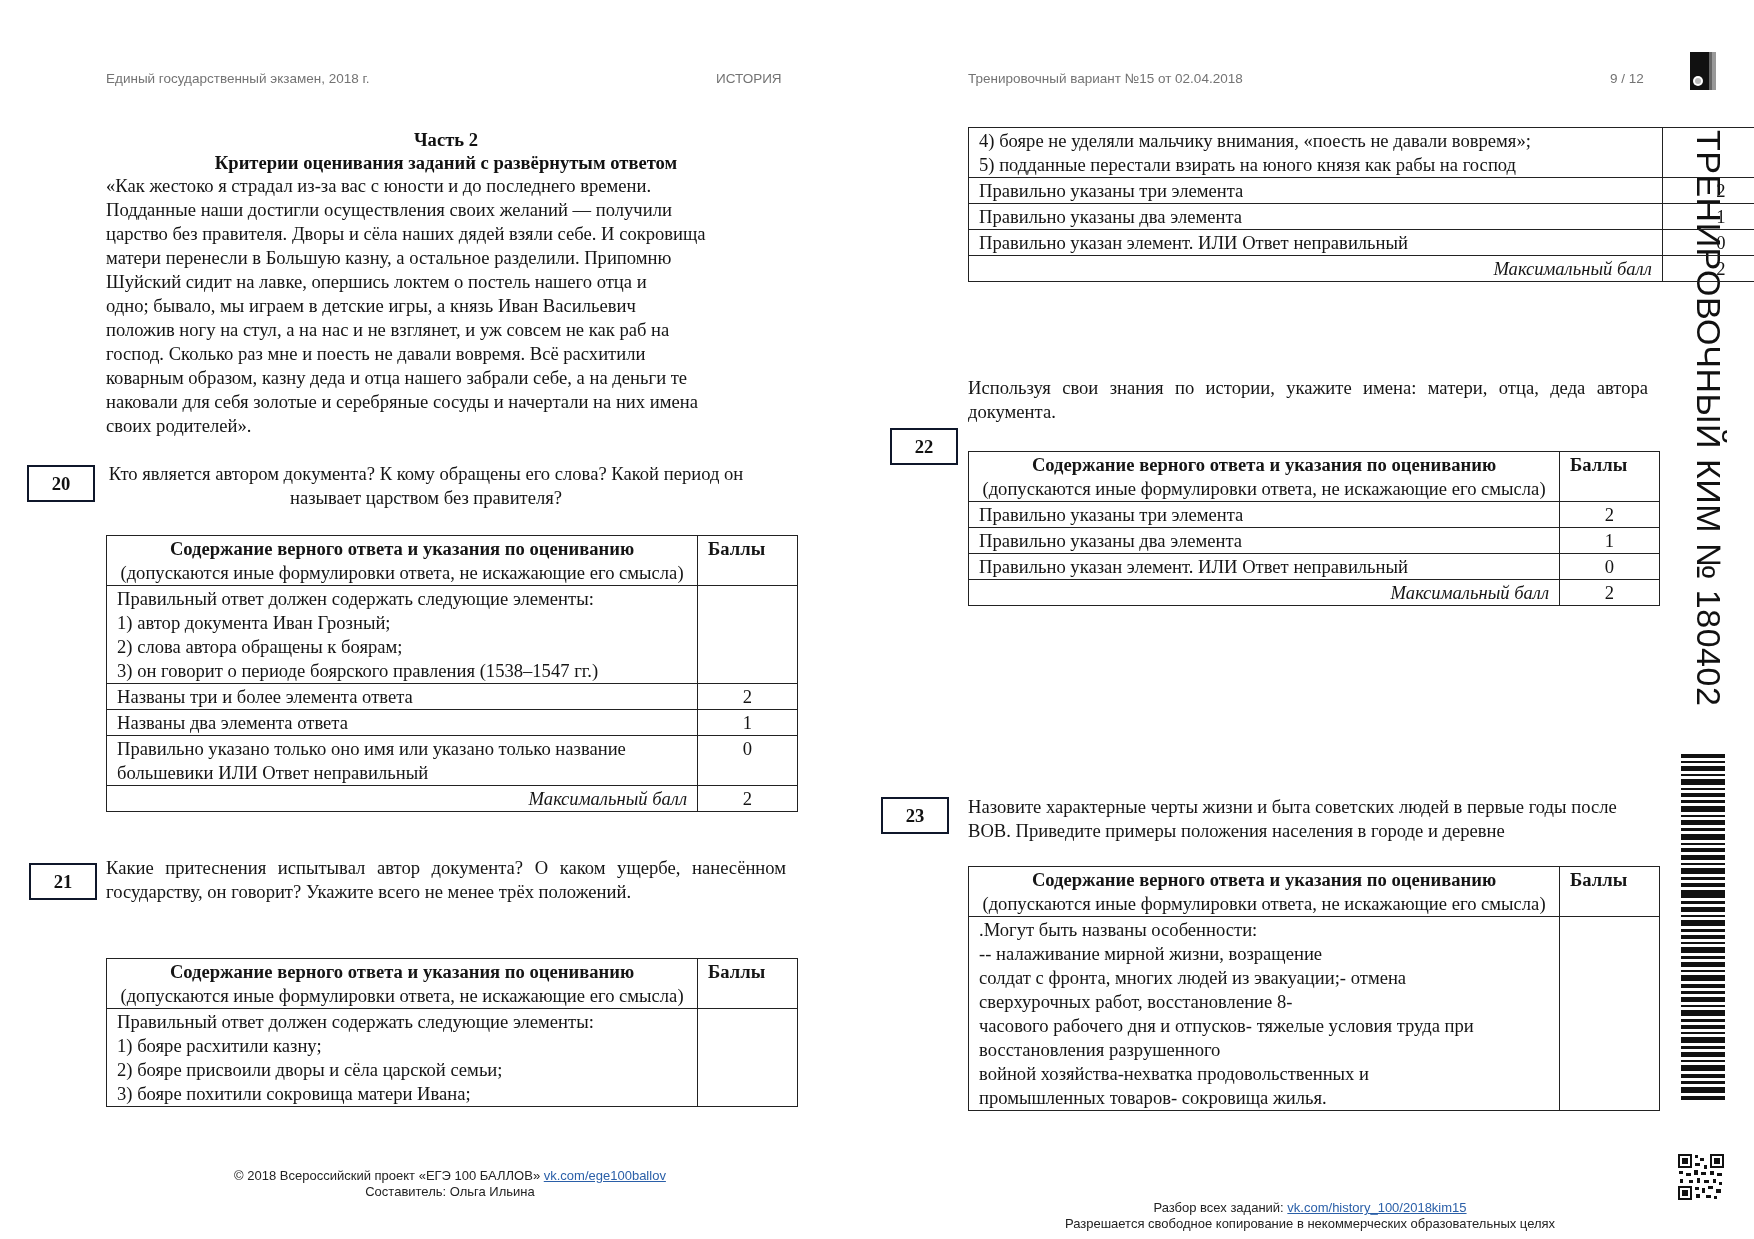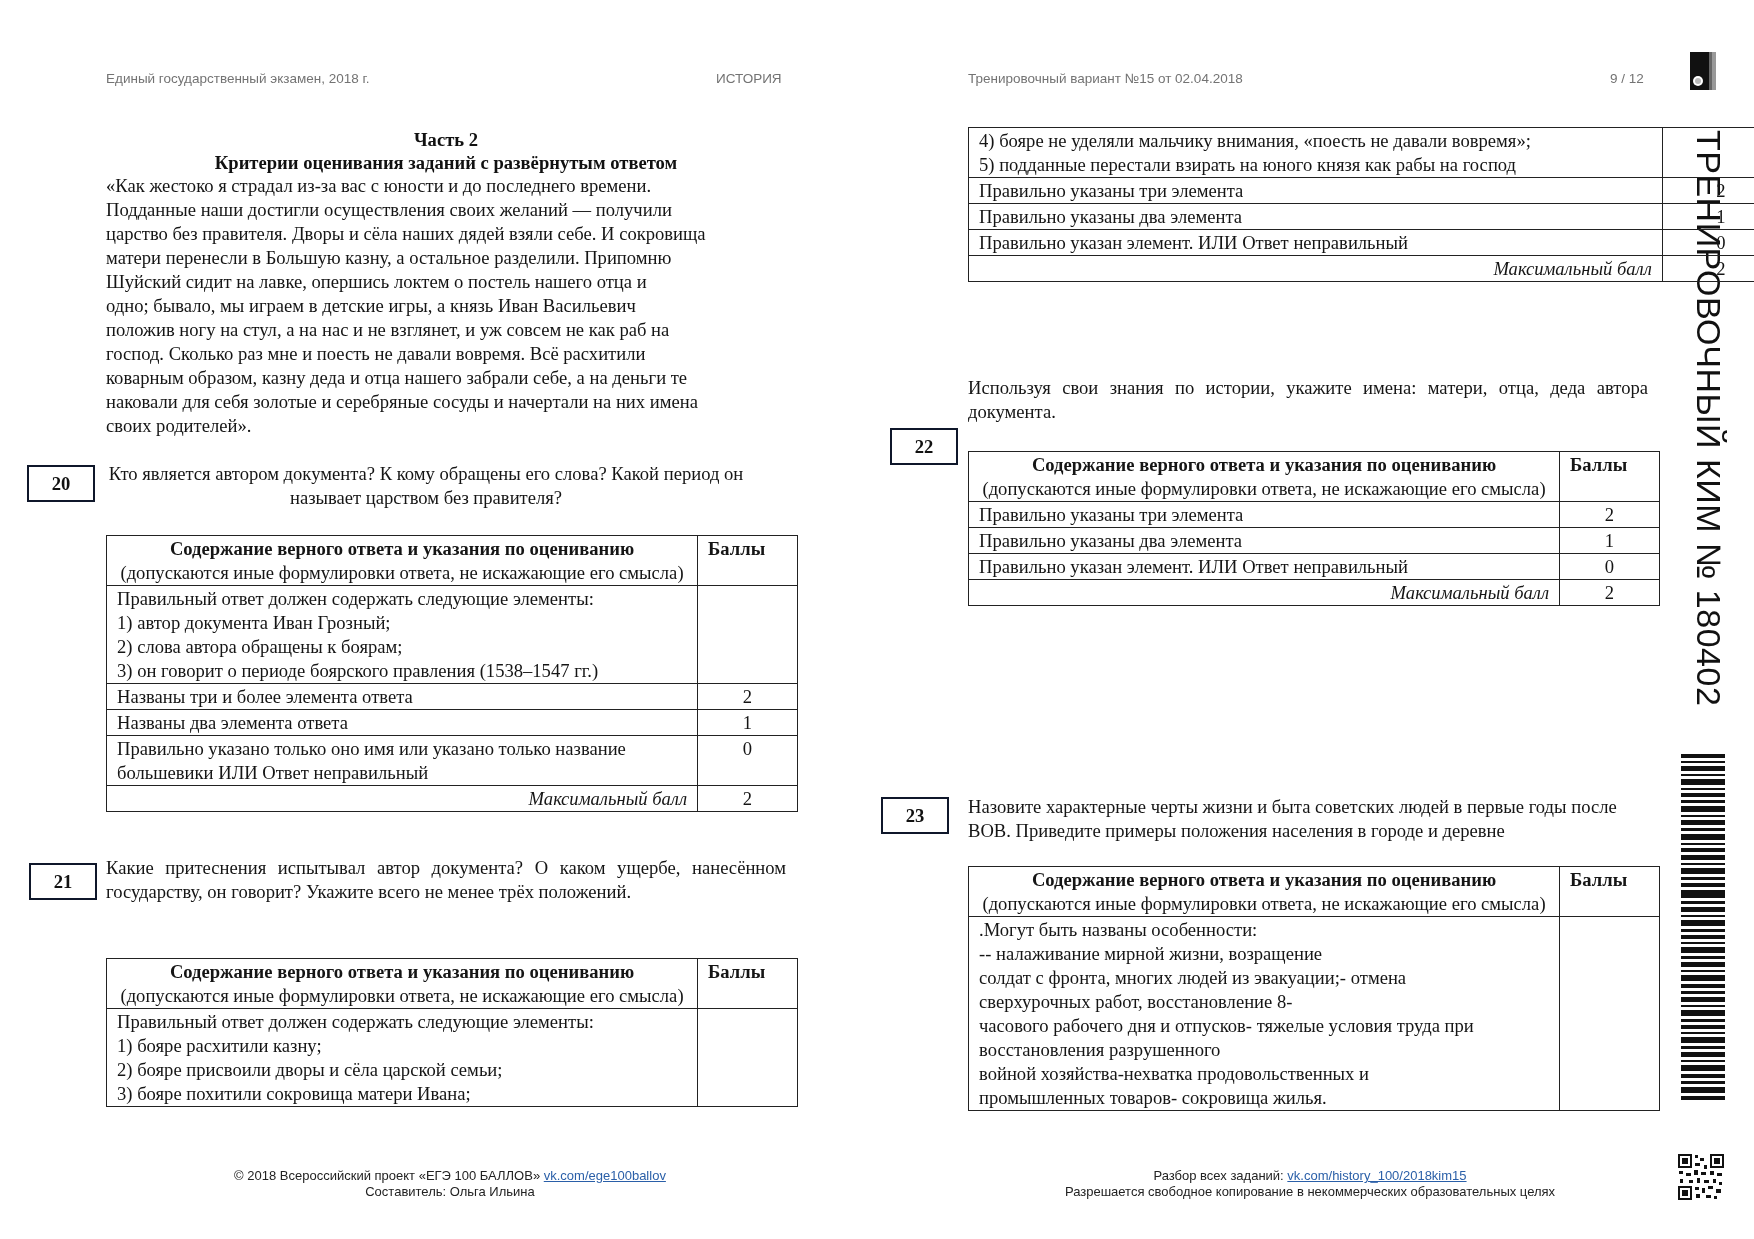--- a/index.html
+++ b/index.html
@@ -323,16 +323,16 @@
     </td>
     <td></td>
   </tr>
 </tbody>
   </table>
 
 <div class="footer" style="left:150px; top:1168px; width:600px;">
   <div><span>© 2018 Всероссийский проект «ЕГЭ 100 БАЛЛОВ» </span><a>vk.com/ege100ballov</a></div>
   <div>Составитель: Ольга Ильина</div>
 </div>
-<div class="footer" style="left:990px; top:1168px; width:640px;">
+<div class="footer" style="left:990px; top:1200px; width:640px;">
   <div><span>Разбор всех заданий: </span><a>vk.com/history_100/2018kim15</a></div>
   <div>Разрешается свободное копирование в некоммерческих образовательных целях</div>
 </div>
 
 </body></html>

